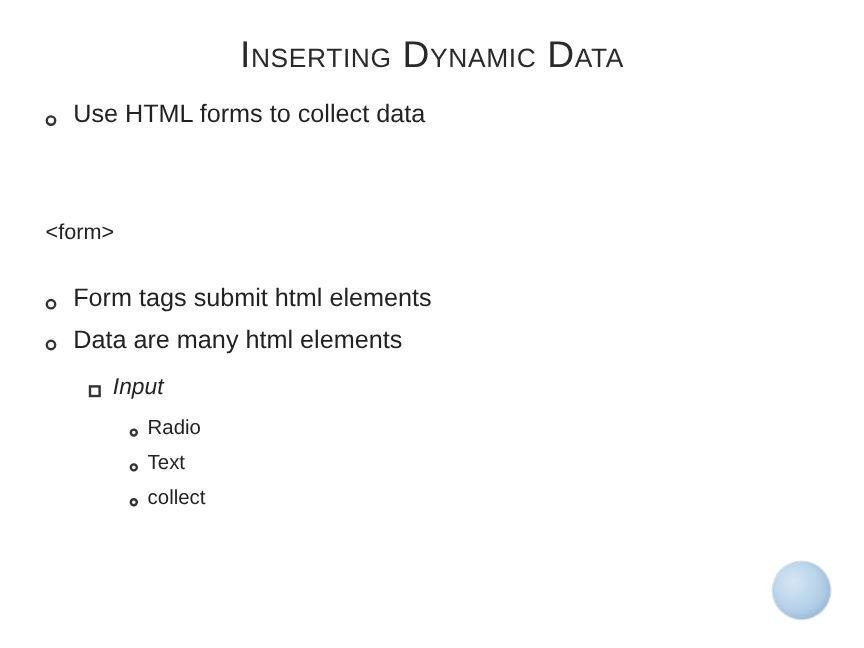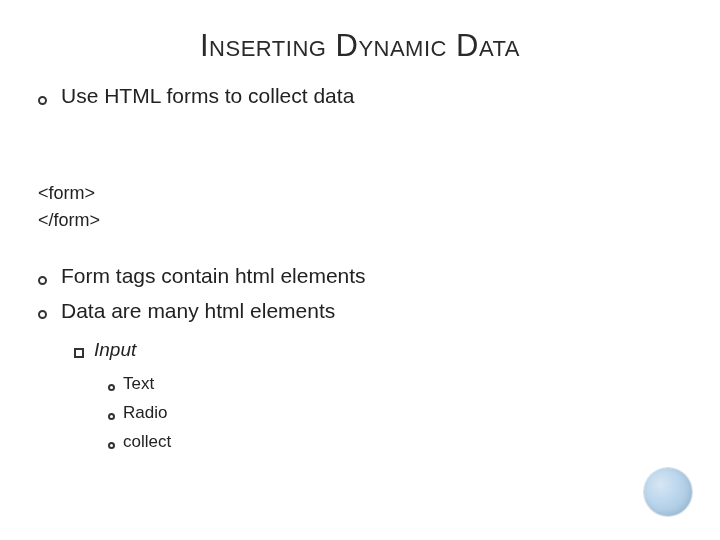--- a/index.html
+++ b/index.html
@@ -103,49 +103,48 @@
   <div class="content">
 
     <div class="row">
       <span class="bullet-donut"></span>
       <span>Use HTML forms to collect data</span>
     </div>
 
     <div class="gap-lg"></div>
 
     <div class="code-block">&lt;form&gt;</div>
-    <div class="code-block">&lt;/form&gt;</div>
 
     <div class="gap-md"></div>
 
     <div class="row">
       <span class="bullet-donut"></span>
-      <span>Form tags contain html elements</span>
+      <span>Form tags submit html elements</span>
     </div>
     <div class="row">
       <span class="bullet-donut"></span>
       <span>Data are many html elements</span>
     </div>
 
     <div style="height:6px"></div>
 
     <div class="row sub1">
       <span class="bullet-square"></span>
       <span>Input</span>
     </div>
 
     <div style="height:4px"></div>
 
     <div class="row sub2">
       <span class="bullet-dot"></span>
-      <span>Text</span>
+      <span>Radio</span>
     </div>
     <div class="row sub2">
       <span class="bullet-dot"></span>
-      <span>Radio</span>
+      <span>Text</span>
     </div>
     <div class="row sub2">
       <span class="bullet-dot"></span>
       <span>collect</span>
     </div>
 
   </div>
 
   <div class="dot-accent"></div>
 

